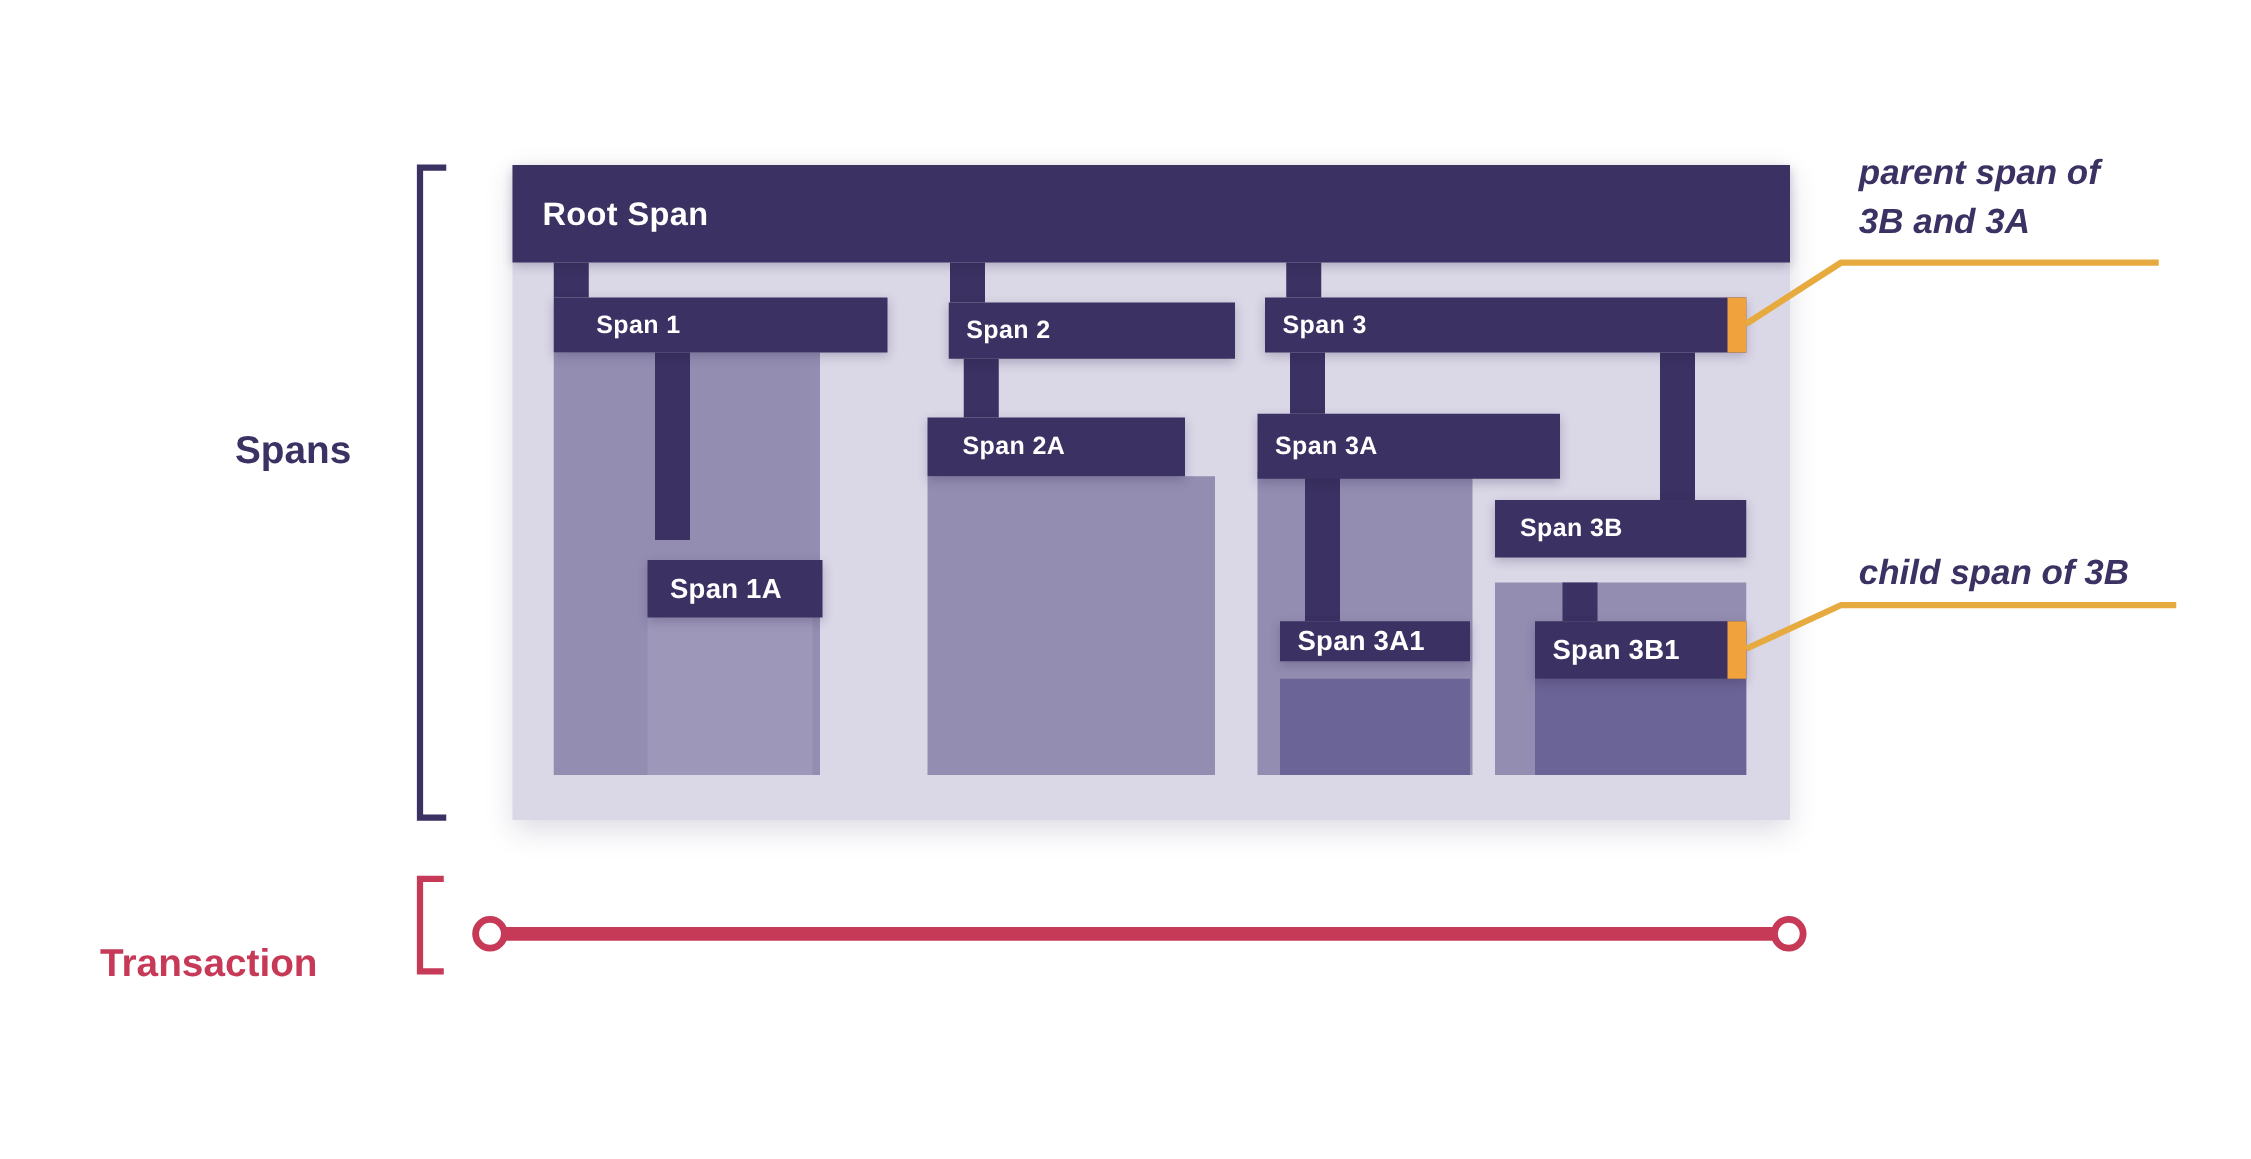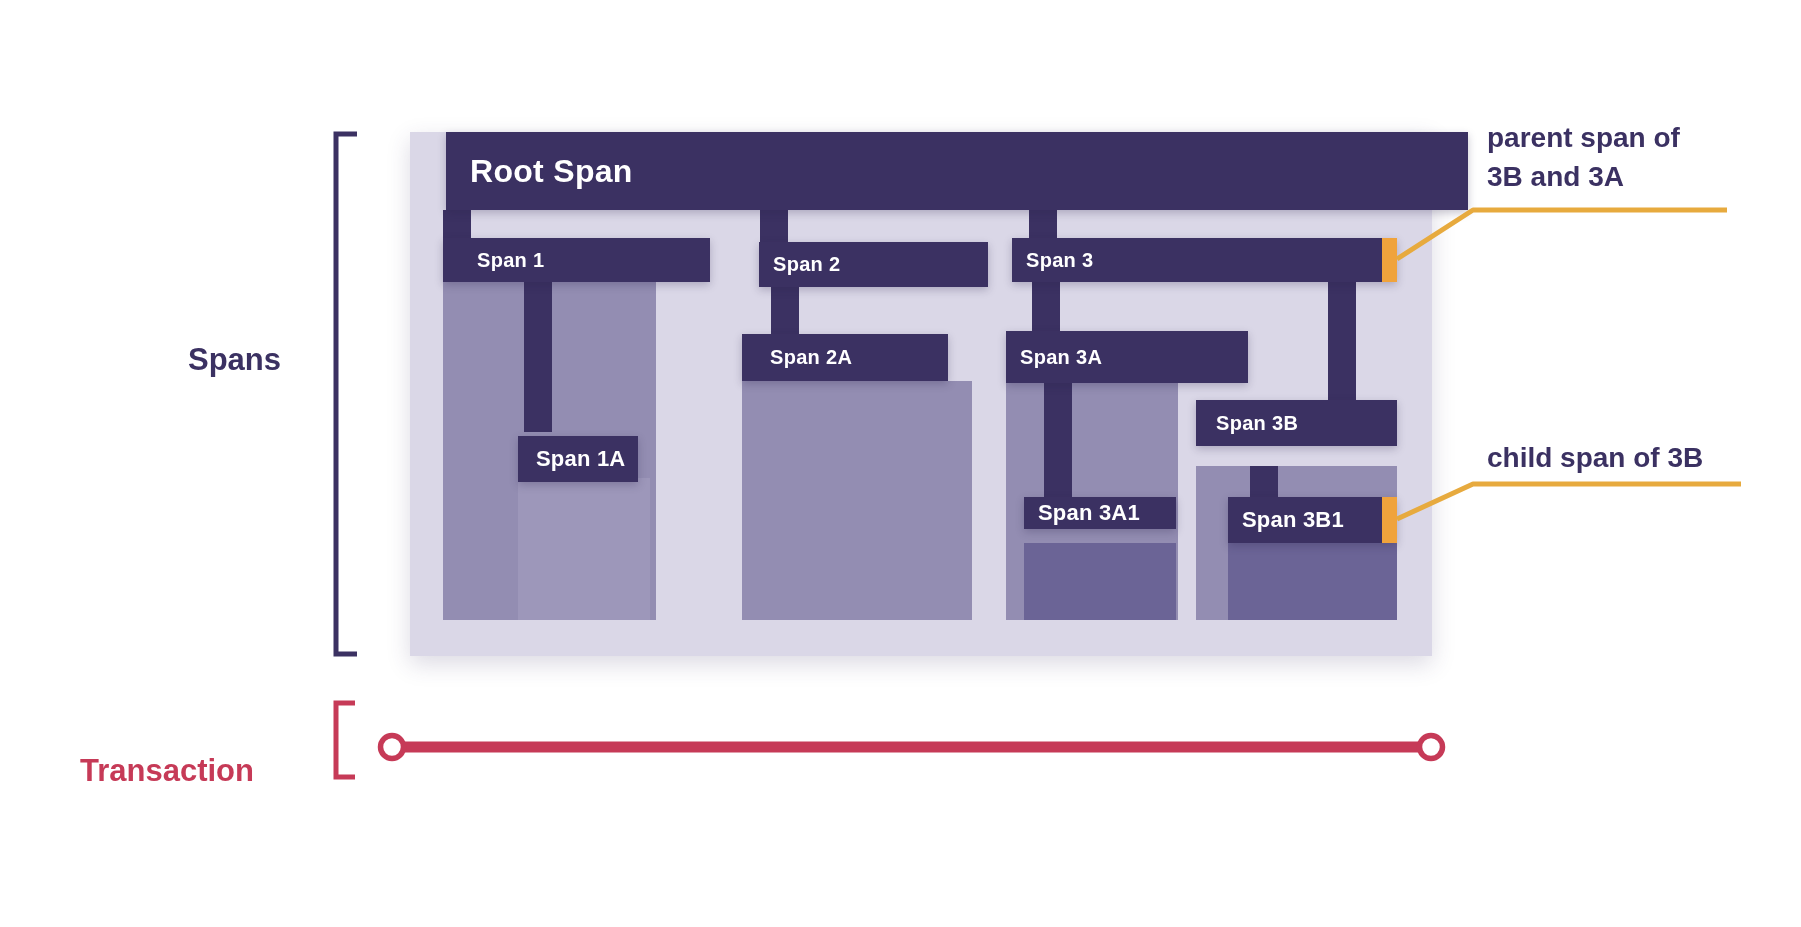--- a/index.html
+++ b/index.html
@@ -21,32 +21,32 @@
   .span-body-dark{background:#6b6496;z-index:3;}
   .stem{background:#3b3162;z-index:4;}
   .span-bar{
     background:#3b3162;
     z-index:5;
     display:flex;align-items:center;
     color:#ffffff;font-weight:bold;
     padding-left:24px;
     box-shadow:0 3px 8px rgba(40,32,70,0.25);
   }
-  .bar-label-lg{font-size:32px;letter-spacing:0.3px;margin-left:36px;}
+  .bar-label-lg{font-size:26px;letter-spacing:0.3px;}
   .bar-label-md{font-size:20px;letter-spacing:0.3px;}
   .bar-label-sm{font-size:22px;letter-spacing:0.2px;}
   .marker{background:#f0a33c;z-index:6;}
   .side-label{
     color:#3b3162;font-weight:bold;font-size:31px;z-index:7;
   }
   .transaction-label{
     color:#c63a57;font-weight:bold;font-size:31px;z-index:7;
   }
   .annotation-text{
-    color:#3b3162;font-weight:bold;font-size:28px;line-height:39px;z-index:7;
+    color:#3b3162;font-weight:bold;font-size:28px;line-height:39px;z-index:7;font-style:italic;
   }
   svg.overlay{position:absolute;left:0;top:0;z-index:10;pointer-events:none;}
 </style>
 </head>
 <body>
 
 <div class="canvas">
 
   <div class="abs container-bg" style="left:410px;top:132px;width:1022px;height:524px;"></div>
 
@@ -69,21 +69,21 @@
   <div class="abs stem" style="left:1250px;top:466px;width:28px;height:31px;"></div>
 
   <div class="abs span-bar bar-label-lg" style="left:410px;top:132px;width:1022px;height:78px;">
     <span>Root Span</span>
   </div>
 
   <div class="abs span-bar bar-label-md" style="left:443px;top:238px;width:267px;height:44px;padding-left:34px;">
     <span>Span 1</span>
   </div>
 
-  <div class="abs span-bar bar-label-sm" style="left:518px;top:436px;width:120px;height:46px;padding-left:18px;">
+  <div class="abs span-bar bar-label-sm" style="left:518px;top:448px;width:140px;height:46px;padding-left:18px;">
     <span>Span 1A</span>
   </div>
 
   <div class="abs span-bar bar-label-md" style="left:759px;top:242px;width:229px;height:45px;padding-left:14px;">
     <span>Span 2</span>
   </div>
 
   <div class="abs span-bar bar-label-md" style="left:742px;top:334px;width:206px;height:47px;padding-left:28px;">
     <span>Span 2A</span>
   </div>

